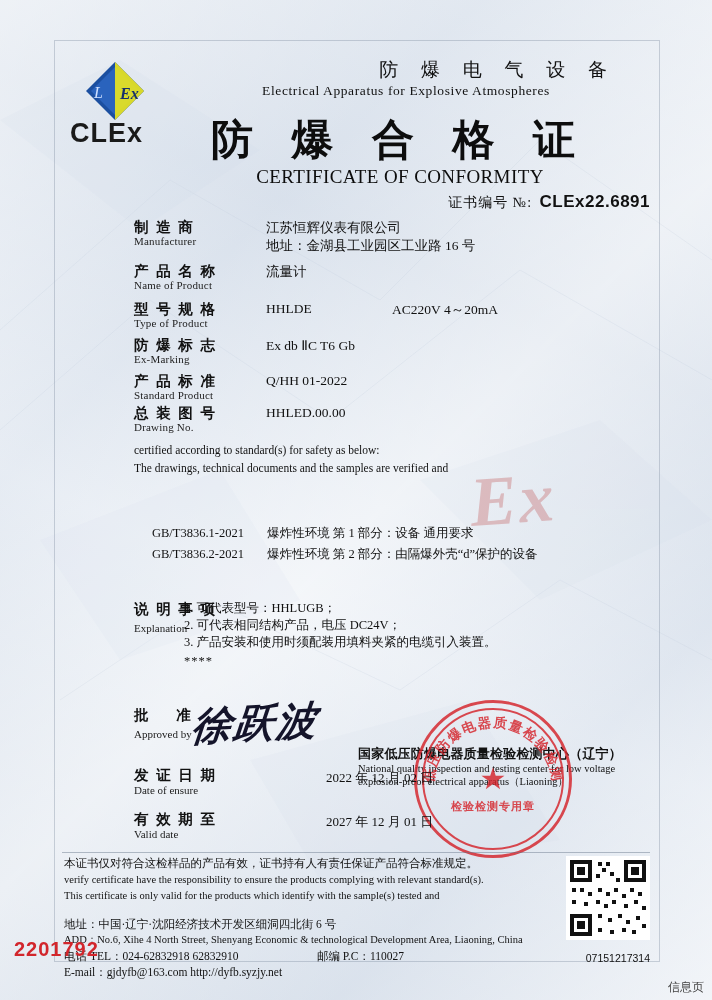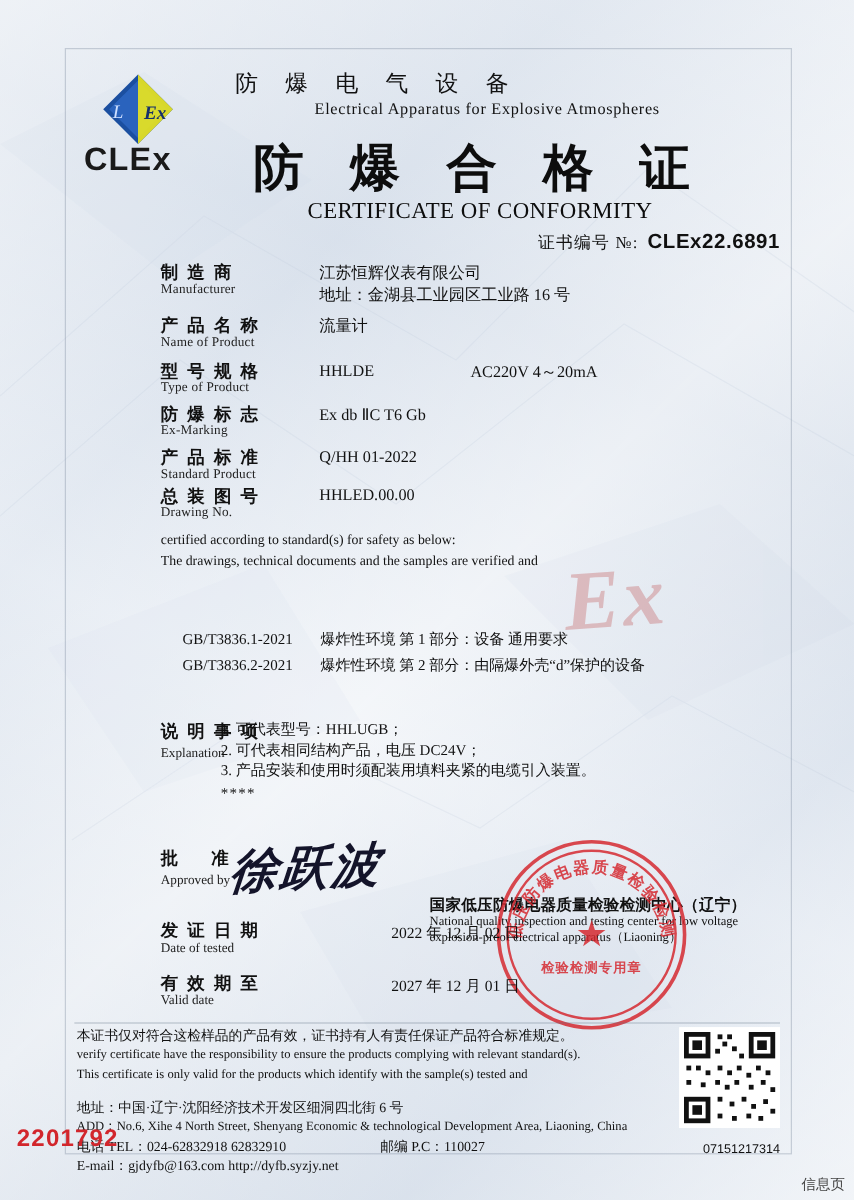--- a/index.html
+++ b/index.html
@@ -66,21 +66,21 @@
     font-size: 27px;
     letter-spacing: 1px;
     color: #1a1a1a;
     text-align: center;
   }
   
   .hdr-cn {
     position: absolute;
     left: 196px; top: 57px;
     width: 420px;
-    text-align: left;
+    text-align: right;
     font-size: 19px;
     letter-spacing: 9px;
     color: #111;
     font-family: "Liberation Serif", serif;
   }
   .hdr-en {
     position: absolute;
     left: 186px; top: 83px;
     width: 440px;
     text-align: center;
@@ -534,21 +534,21 @@
         <text font-family="Liberation Serif, serif" font-size="13.5" font-weight="bold" fill="#d5232a" letter-spacing="1.5">
           <textPath href="#arcTop" startOffset="50%" text-anchor="middle">国家低压防爆电器质量检验检测中心</textPath>
         </text>
       </svg>
       <div class="star">★</div>
       <div class="bottom-text">检验检测专用章</div>
     </div>
 
     <div class="date-field" style="top:766px">
       <div class="cn">发 证 日 期</div>
-      <div class="en">Date of tested</div>
+      <div class="en">Date of ensure</div>
       <div class="val">2022 年 12 月 02 日</div>
     </div>
     <div class="date-field" style="top:810px">
       <div class="cn">有 效 期 至</div>
       <div class="en">Valid date</div>
       <div class="val">2027 年 12 月 01 日</div>
     </div>
 
     <div class="foot-rule"></div>
     <div class="foot-note">

